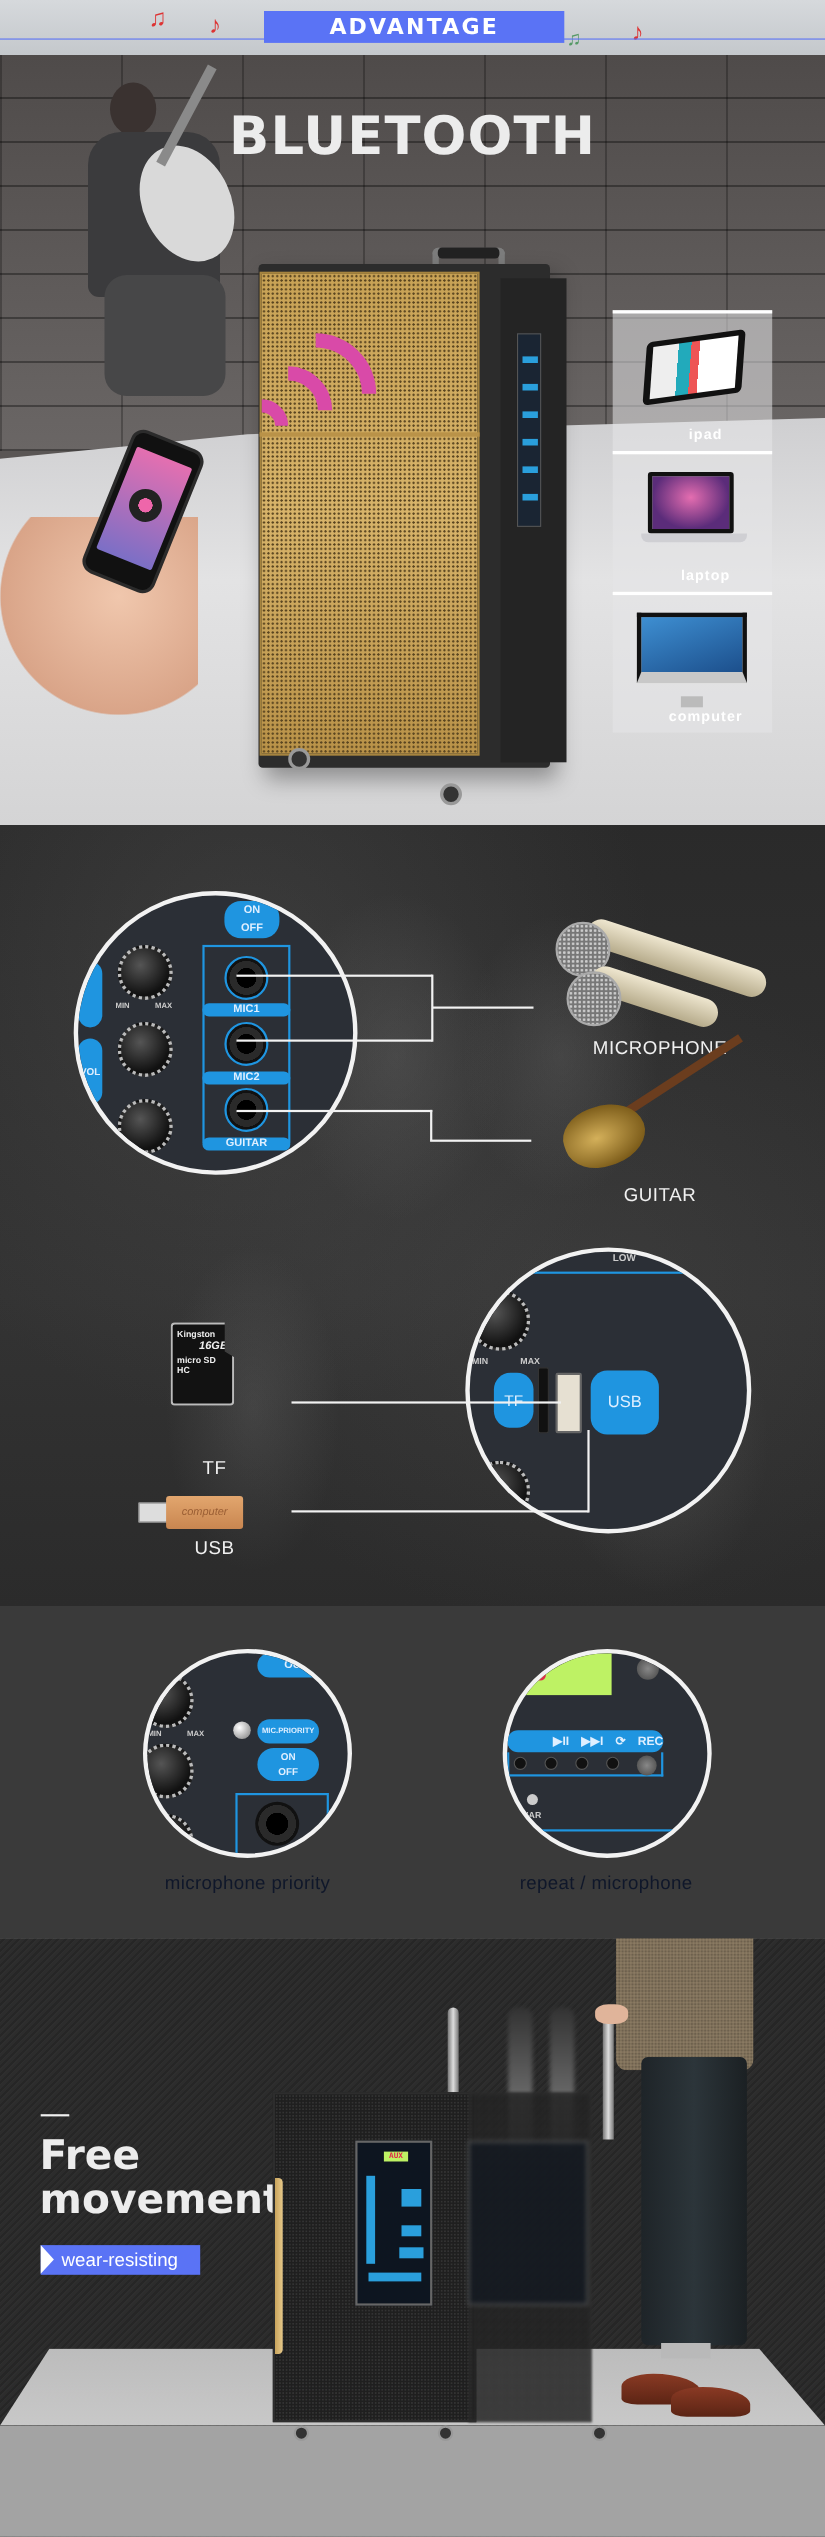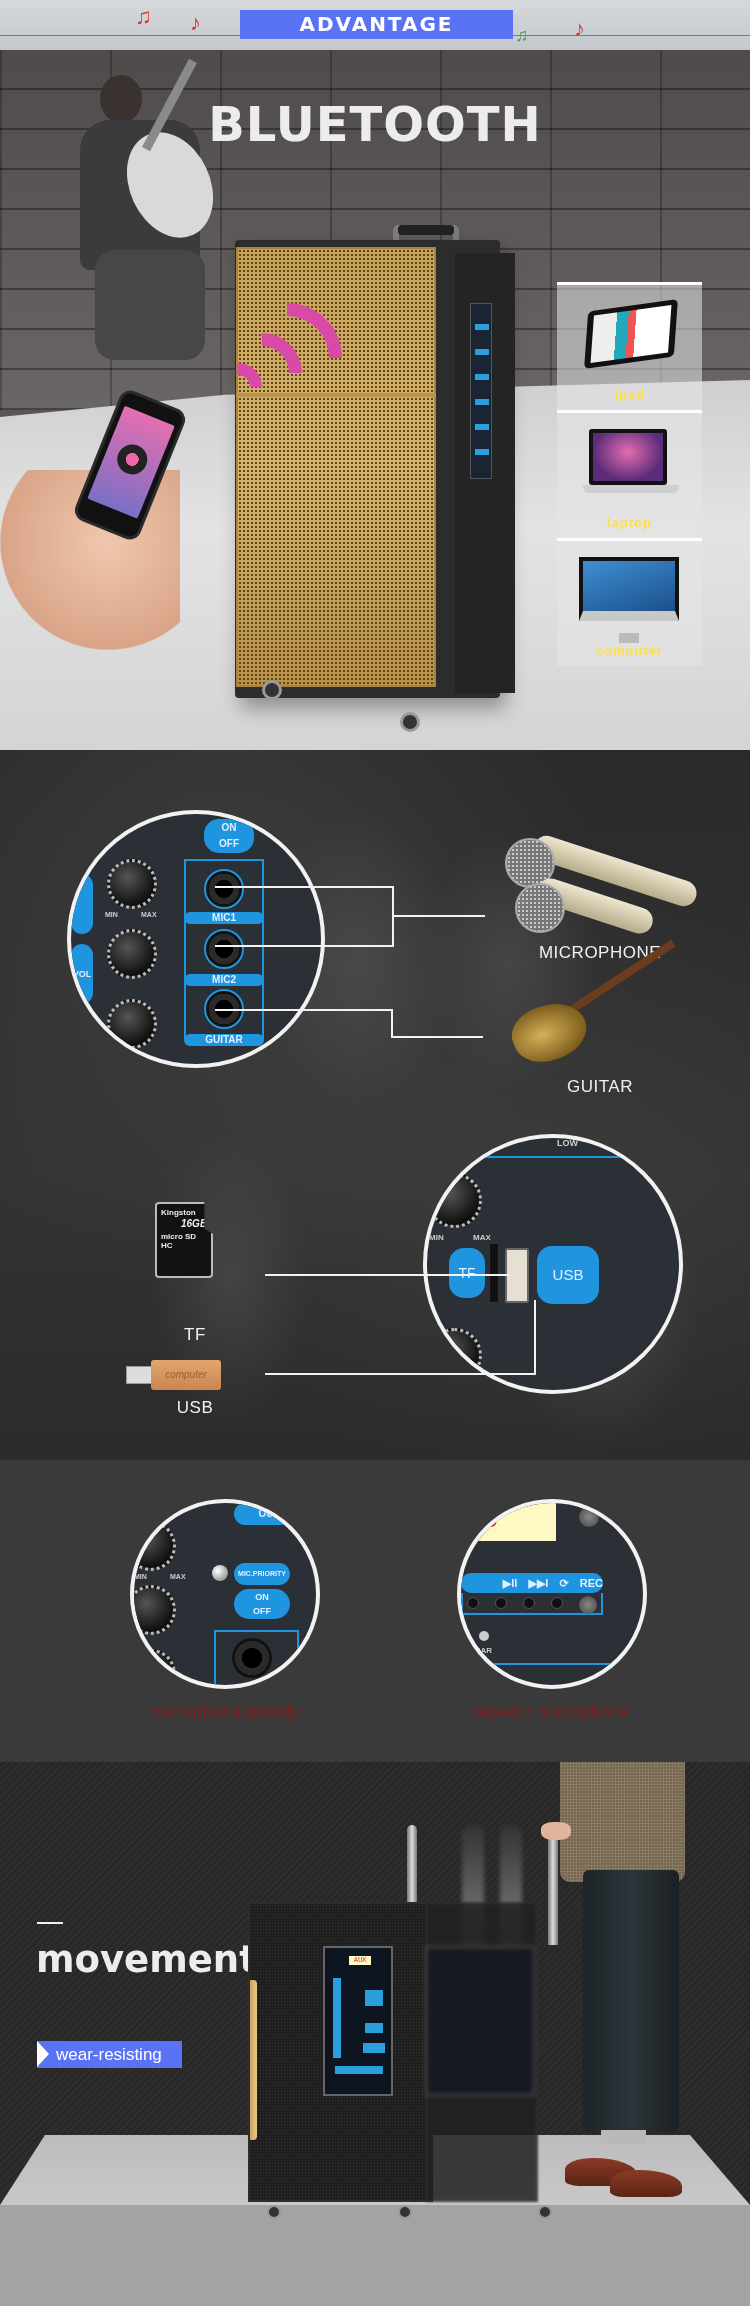--- a/index.html
+++ b/index.html
@@ -40,21 +40,21 @@
 
   .wave { border-style:solid; border-color:#d94aa8 transparent transparent transparent; border-radius:50%; transform:rotate(45deg); }
   .phone { left:95px; top:395px; width:70px; height:140px; background:#111; border-radius:12px; transform:rotate(22deg); border:3px solid #2b2b2b; }
   .phone-screen { left:5px; top:14px; width:54px; height:100px; background: linear-gradient(180deg,#e46fb0,#7b6fc6); border-radius:2px; }
   .phone-disc { left:12px; top:32px; width:30px; height:30px; border-radius:50%; background:radial-gradient(circle,#e6a 0 30%,#222 31%); }
   .hand { left:0; top:470px; width:180px; height:180px; background: radial-gradient(ellipse at 60% 40%, #f0c7ad, #d9a488 70%, transparent 71%); }
 
   .device-col { left:557px; top:232px; width:145px; }
   .device-card { width:145px; height:128px; background:rgba(230,230,232,.55); border-top:3px solid #fff; position:relative; }
   .device-card + .device-card { margin-top:0; }
-  .device-label { position:absolute; left:0; bottom:8px; width:100%; text-align:center; font-size:13px; font-weight:bold; color:#fde047; letter-spacing:1px; }
+  .device-label { position:absolute; left:12px; bottom:8px; width:100%; text-align:center; font-size:13px; font-weight:bold; color:#ffffff; letter-spacing:1px; }
   .ipad-shape { position:absolute; left:30px; top:20px; width:88px; height:58px; background:#111; border-radius:5px; transform:skewX(-12deg) rotate(-8deg); }
   .ipad-shape::after { content:""; position:absolute; left:6px; top:5px; right:6px; bottom:5px; background:linear-gradient(90deg,#eee 0 30%,#2ab 30% 45%,#e55 45% 55%,#fff 55%); }
   .laptop-screen { position:absolute; left:32px; top:16px; width:78px; height:56px; background:radial-gradient(ellipse at 50% 40%, #e46db0, #5b2c7a 70%); border:4px solid #111; border-radius:3px; }
   .laptop-base { position:absolute; left:26px; top:72px; width:96px; height:8px; background:#cfcfd3; border-radius:0 0 6px 6px; }
   .monitor-screen { position:absolute; left:22px; top:16px; width:100px; height:64px; background:linear-gradient(160deg,#3e8fd2,#1c4f8c); border:4px solid #111; border-bottom:10px solid #c8c8c8; }
   .monitor-stand { position:absolute; left:62px; top:92px; width:20px; height:10px; background:#bbb; }
 
   
   .s2 { left:0; top:750px; width:750px; height:710px; overflow:hidden;
     background:
@@ -76,22 +76,22 @@
   .guitar-body { background:radial-gradient(ellipse at 40% 50%, #d4b05a, #7a5a18 75%); border-radius:45% 55% 50% 50%; transform:rotate(-20deg); }
   .guitar-neck { height:8px; background:#6b3d1e; transform:rotate(-33deg); transform-origin:left center; }
 
   .sd-card { left:155px; top:1202px; width:58px; height:76px; background:#121212; border:2px solid #bbb; border-radius:4px; clip-path: polygon(0 0, 85% 0, 85% 35%, 100% 42%, 100% 100%, 0 100%); color:#eee; font-size:8px; padding:4px; line-height:1.2; font-weight:bold; }
   .usb-stick { left:126px; top:1360px; width:95px; height:30px; }
   .usb-plug { left:0; top:6px; width:28px; height:18px; background:#ddd; border:1px solid #999; }
   .usb-body { left:25px; top:0; width:70px; height:30px; background:linear-gradient(180deg,#e2a66e,#c98650); border-radius:3px; color:#9a5e34; font-size:10px; font-style:italic; line-height:30px; text-align:center; }
 
   
   .s3 { left:0; top:1460px; width:750px; height:302px; background:#3a3a3a; }
-  .feat-label { color:#7f1d1d; font-size:17px; text-align:center; letter-spacing:0.3px; }
-  .lcd { background:#fef9c3; color:#e02a4c; font-family:"DejaVu Sans Mono", monospace; font-weight:normal; }
+  .feat-label { color:#0f172a; font-size:17px; text-align:center; letter-spacing:0.3px; }
+  .lcd { background:#bef264; color:#e02a4c; font-family:"DejaVu Sans Mono", monospace; font-weight:bold; }
 
   
   .s4 { left:0; top:1762px; width:750px; height:544px; overflow:hidden;
     background: repeating-linear-gradient(135deg, #2c2c2c 0 2px, #262626 2px 4px, #2e2e2e 4px 5px); }
   .s4-floor { left:0; top:2135px; width:750px; height:70px; background:linear-gradient(180deg,#bcbcbc,#c8c8c8); clip-path: polygon(6% 0, 92% 0, 100% 100%, 0 100%); }
   .s4-base { left:0; top:2205px; width:750px; height:101px; background:#a3a3a3; }
   .dash { left:37px; top:1922px; width:26px; height:2px; background:#f0f0f0; }
   .fm-title { left:36px; top:1940px; color:#ececec; font-size:37px; font-weight:bold; line-height:40px; font-family:"DejaVu Sans", sans-serif; }
   .tag { left:37px; top:2041px; width:145px; height:27px; background:#5a73f5; color:#fff; font-size:17px; line-height:27px; padding-left:19px; }
   .tag-tri { left:37px; top:2041px; width:0; height:0; border-top:13.5px solid transparent; border-bottom:13.5px solid transparent; border-left:12px solid #fff; }
@@ -295,20 +295,21 @@
   <div class="abs" style="left:0;top:160px;width:190px;height:2px;background:#1f95e0;"></div>
 </div>
 <div class="abs feat-label" style="left:445px;top:1702px;width:212px;">repeat / microphone</div>
 
 <div class="abs s4"></div>
 <div class="abs s4-floor"></div>
 <div class="abs s4-base"></div>
 
 <div class="abs dash"></div>
 <div class="abs fm-title">
+  <div>Free</div>
   <div>movement</div>
 </div>
 <div class="abs tag">wear-resisting</div>
 <div class="abs tag-tri"></div>
 
 <div class="abs pole" style="left:407px;top:1825px;width:10px;height:120px;border-radius:5px 5px 0 0;"></div>
 <div class="abs blur-mic" style="left:462px;top:1825px;width:22px;height:130px;"></div>
 <div class="abs blur-mic" style="left:500px;top:1825px;width:22px;height:130px;"></div>
 <div class="abs pole" style="left:548px;top:1830px;width:10px;height:115px;border-radius:5px 5px 0 0;"></div>
 

